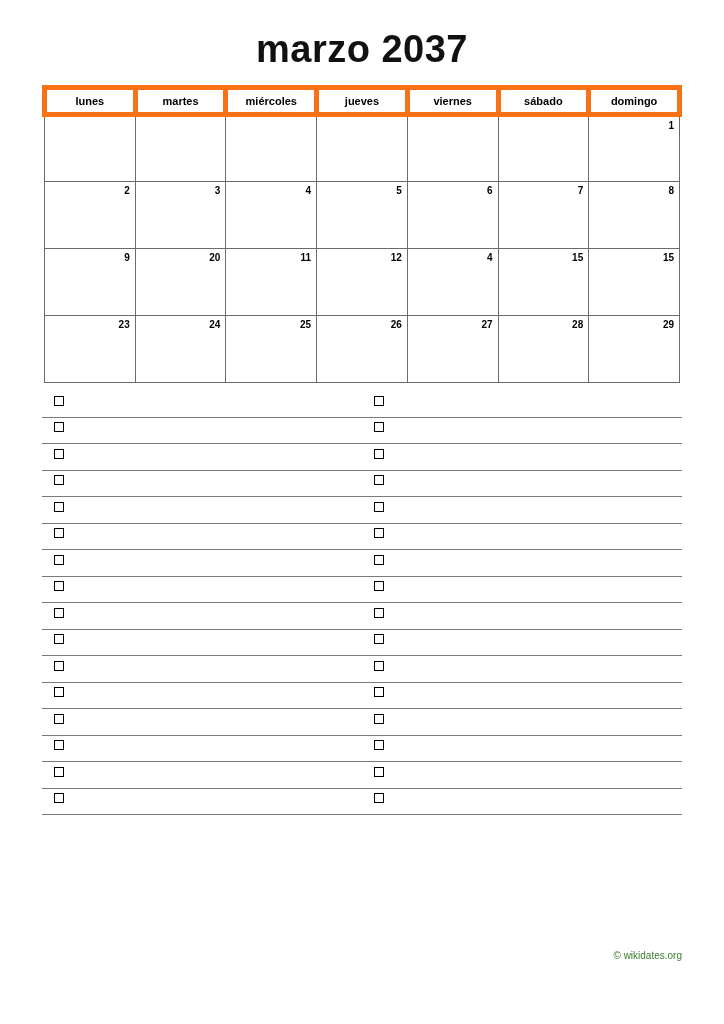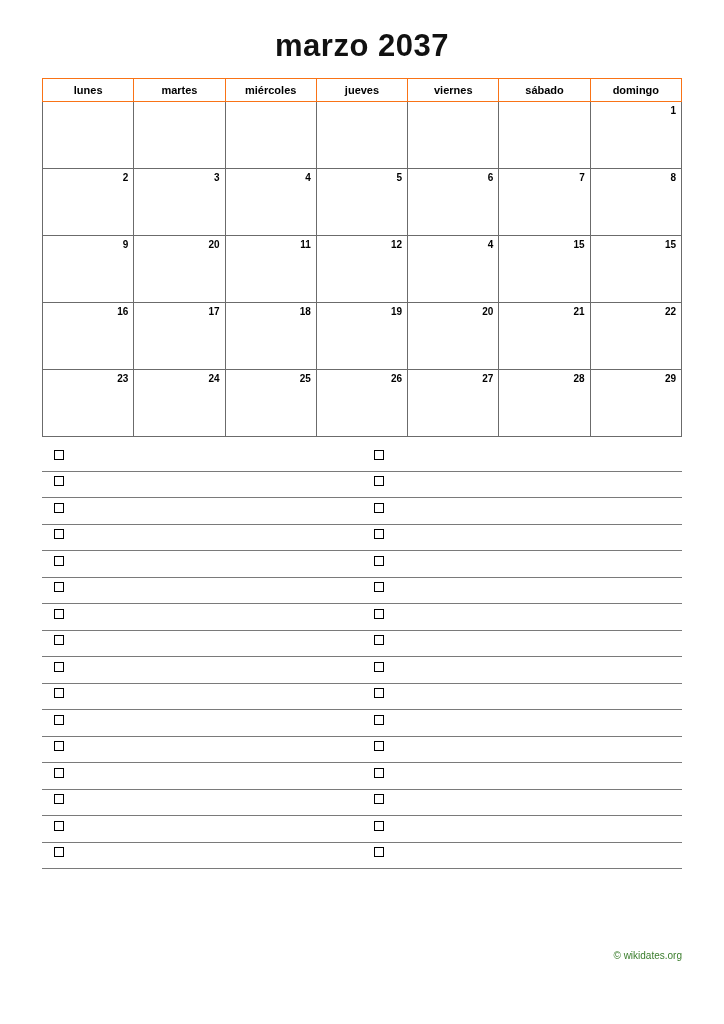--- a/index.html
+++ b/index.html
@@ -17,38 +17,38 @@
   }
   .page {
     width: 724px;
     height: 1024px;
     box-sizing: border-box;
     padding: 0;
     position: relative;
   }
   .title {
     text-align: center;
-    font-size: 31px;
+    font-size: 38px;
     font-weight: bold;
     letter-spacing: 0.5px;
     margin: 0;
     padding-top: 28px;
     padding-bottom: 14px;
     color: #111;
   }
   .calendar-wrap {
     margin: 0 42px;
   }
   table.calendar {
     border-collapse: collapse;
     width: 640px;
     table-layout: fixed;
   }
   table.calendar th {
-    border: 1px solid #f97316;
+    border: 5px solid #f97316;
     height: 22px;
     font-size: 11px;
     font-weight: bold;
     text-align: center;
     vertical-align: middle;
     padding: 0;
     background: #ffffff;
   }
   table.calendar td {
     border: 1px solid #6b6b6b;
@@ -137,29 +137,20 @@
         <tr>
           <td>9</td>
           <td>20</td>
           <td>11</td>
           <td>12</td>
           <td>4</td>
           <td>15</td>
           <td>15</td>
         </tr>
         <tr>
-          <td>16</td>
-          <td>17</td>
-          <td>18</td>
-          <td>19</td>
-          <td>20</td>
-          <td>21</td>
-          <td>22</td>
-        </tr>
-        <tr>
           <td>23</td>
           <td>24</td>
           <td>25</td>
           <td>26</td>
           <td>27</td>
           <td>28</td>
           <td>29</td>
         </tr>
       </tbody>
     </table>

